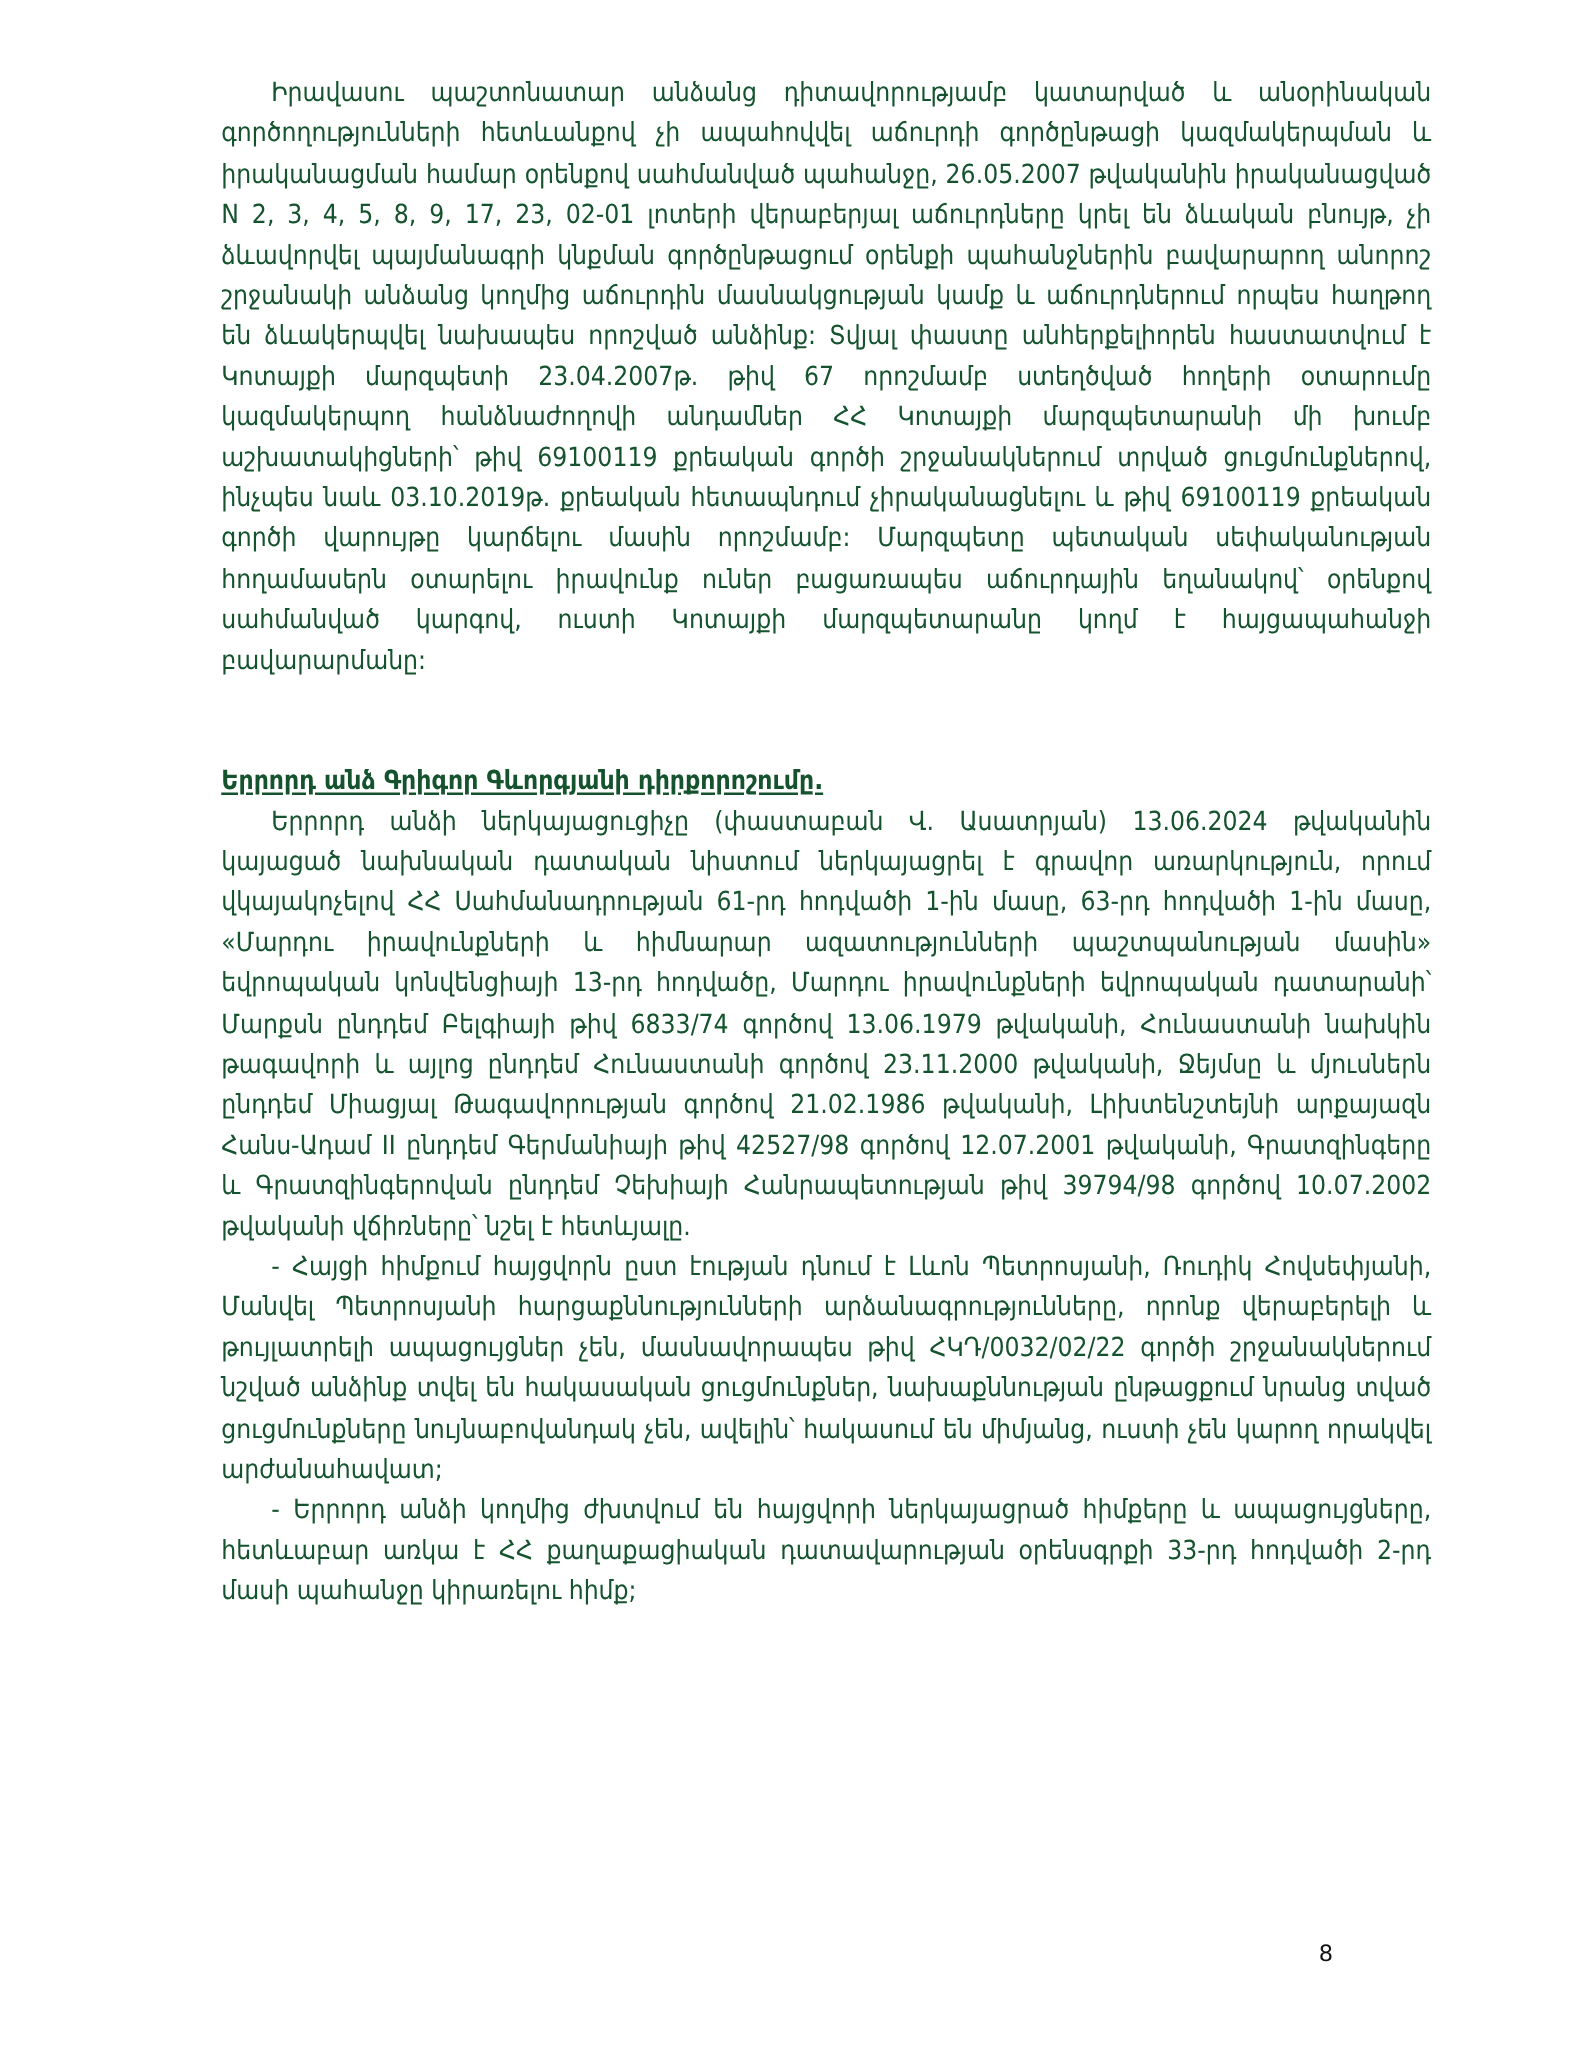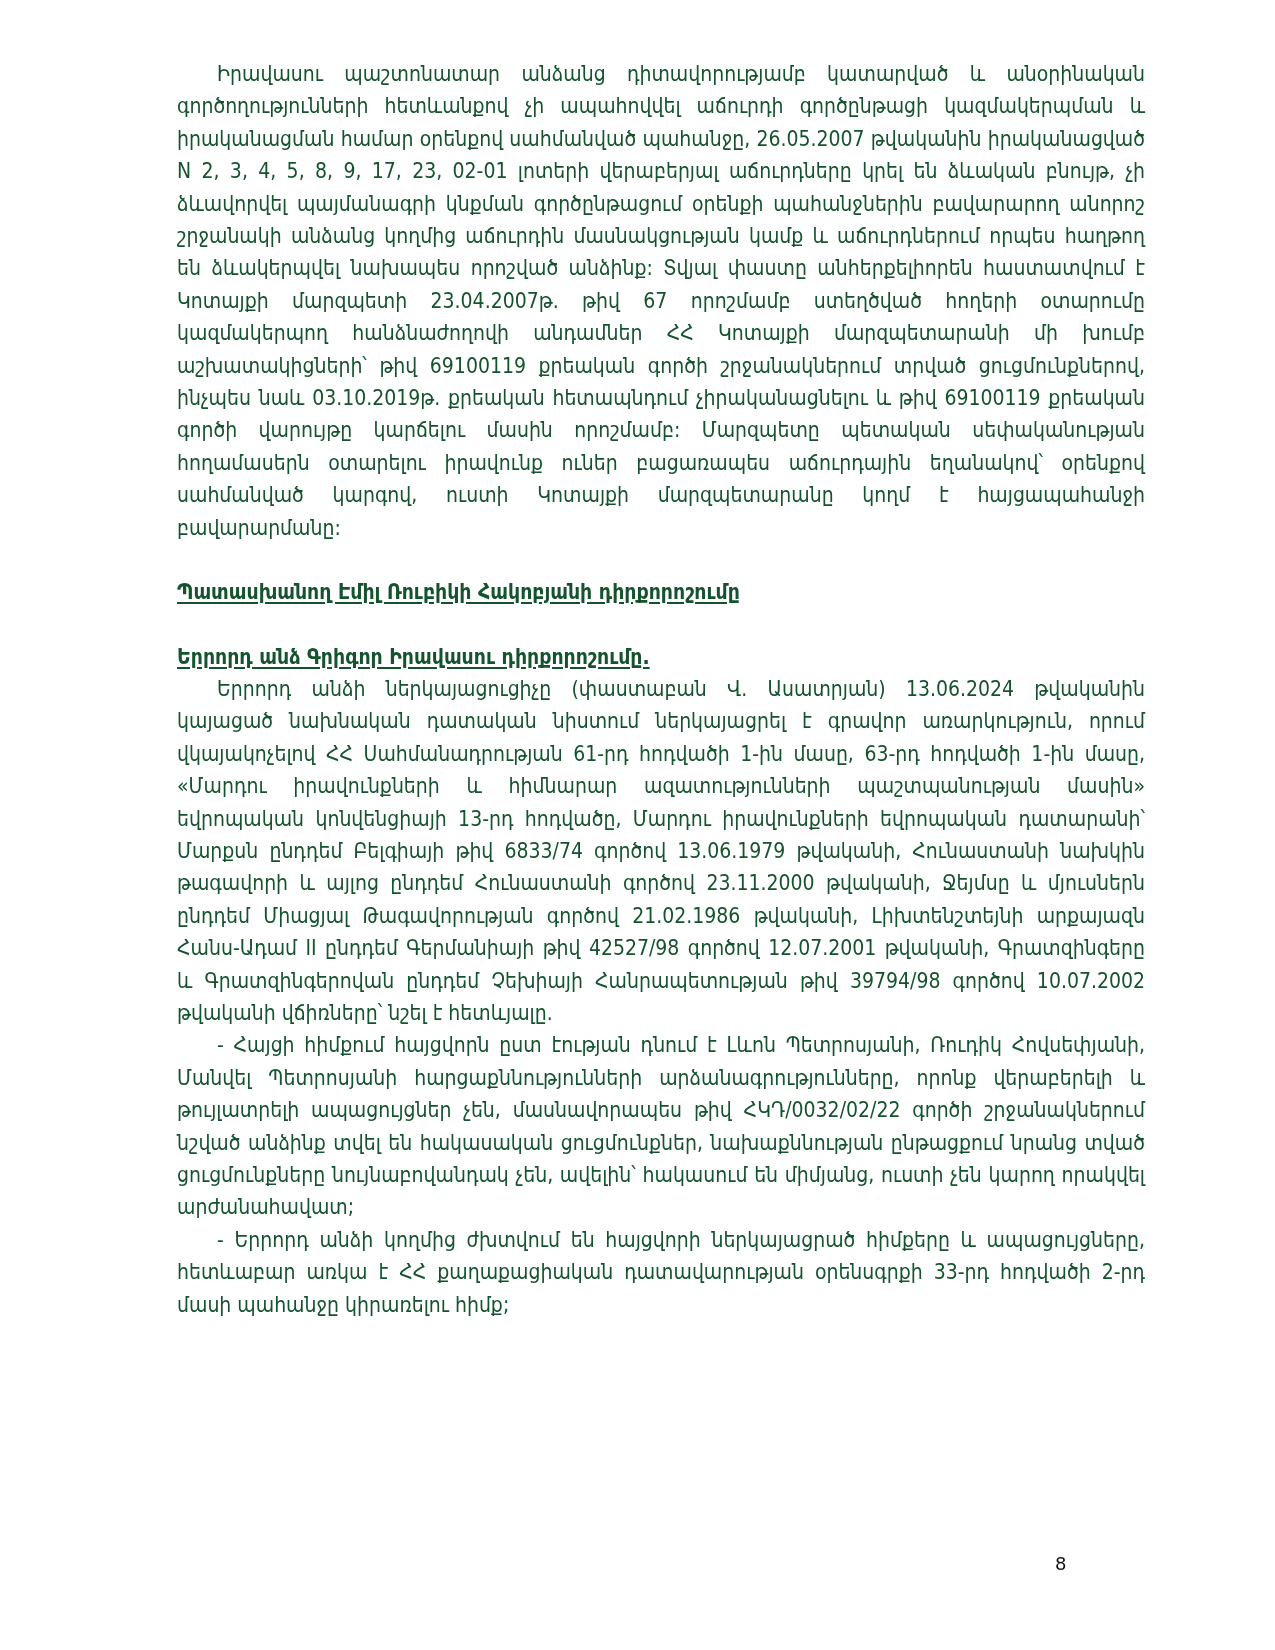--- a/index.html
+++ b/index.html
@@ -23,25 +23,22 @@
   
   .page p.indent40 { text-indent: 40px; }
   .page .heading-wrap { padding-left: 0; }
 </style>
 </head>
 <body>
 
 <div class="page">
   <p class="indent40">Իրավասու պաշտոնատար անձանց դիտավորությամբ կատարված և անօրինական գործողությունների հետևանքով չի ապահովվել աճուրդի գործընթացի կազմակերպման և իրականացման համար օրենքով սահմանված պահանջը, 26.05.2007 թվականին իրականացված N 2, 3, 4, 5, 8, 9, 17, 23, 02-01 լոտերի վերաբերյալ աճուրդները կրել են ձևական բնույթ, չի ձևավորվել պայմանագրի կնքման գործընթացում օրենքի պահանջներին բավարարող անորոշ շրջանակի անձանց կողմից աճուրդին մասնակցության կամք և աճուրդներում որպես հաղթող են ձևակերպվել նախապես որոշված անձինք: Տվյալ փաստը անհերքելիորեն հաստատվում է Կոտայքի մարզպետի 23.04.2007թ. թիվ 67 որոշմամբ ստեղծված հողերի օտարումը կազմակերպող հանձնաժողովի անդամներ ՀՀ Կոտայքի մարզպետարանի մի խումբ աշխատակիցների՝ թիվ 69100119 քրեական գործի շրջանակներում տրված ցուցմունքներով, ինչպես նաև 03.10.2019թ. քրեական հետապնդում չիրականացնելու և թիվ 69100119 քրեական գործի վարույթը կարճելու մասին որոշմամբ: Մարզպետը պետական սեփականության հողամասերն օտարելու իրավունք ուներ բացառապես աճուրդային եղանակով՝ օրենքով սահմանված կարգով, ուստի Կոտայքի մարզպետարանը կողմ է հայցապահանջի բավարարմանը:</p>
   <div class="gap"></div>
-  <div class="heading-wrap" style="padding-left:0;">
-    <p class="heading" style="display:inline;">Պատասխանող Էմիլ Ռուբիկի Հակոբյանի դիրքորոշումը</p>
-  </div>
   <div class="gap"></div>
   <div class="heading-wrap">
-    <p class="heading" style="display:inline;">Երրորդ անձ Գրիգոր Իրավասու դիրքորոշումը.</p>
+    <p class="heading" style="display:inline;">Երրորդ անձ Գրիգոր Գևորգյանի դիրքորոշումը.</p>
   </div>
   <p class="indent40">Երրորդ անձի ներկայացուցիչը (փաստաբան Վ. Ասատրյան) 13.06.2024 թվականին կայացած նախնական դատական նիստում ներկայացրել է գրավոր առարկություն, որում վկայակոչելով ՀՀ Սահմանադրության 61-րդ հոդվածի 1-ին մասը, 63-րդ հոդվածի 1-ին մասը, «Մարդու իրավունքների և հիմնարար ազատությունների պաշտպանության մասին» եվրոպական կոնվենցիայի 13-րդ հոդվածը, Մարդու իրավունքների եվրոպական դատարանի՝ Մարքսն ընդդեմ Բելգիայի թիվ 6833/74 գործով 13.06.1979 թվականի, Հունաստանի նախկին թագավորի և այլոց ընդդեմ Հունաստանի գործով 23.11.2000 թվականի, Ջեյմսը և մյուսներն ընդդեմ Միացյալ Թագավորության գործով 21.02.1986 թվականի, Լիխտենշտեյնի արքայազն Հանս-Ադամ II ընդդեմ Գերմանիայի թիվ 42527/98 գործով 12.07.2001 թվականի, Գրատզինգերը և Գրատզինգերովան ընդդեմ Չեխիայի Հանրապետության թիվ 39794/98 գործով 10.07.2002 թվականի վճիռները՝ նշել է հետևյալը.</p>
   <p class="indent40">- Հայցի հիմքում հայցվորն ըստ էության դնում է Լևոն Պետրոսյանի, Ռուդիկ Հովսեփյանի, Մանվել Պետրոսյանի հարցաքննությունների արձանագրությունները, որոնք վերաբերելի և թույլատրելի ապացույցներ չեն, մասնավորապես թիվ ՀԿԴ/0032/02/22 գործի շրջանակներում նշված անձինք տվել են հակասական ցուցմունքներ, նախաքննության ընթացքում նրանց տված ցուցմունքները նույնաբովանդակ չեն, ավելին՝ հակասում են միմյանց, ուստի չեն կարող որակվել արժանահավատ;</p>
   <p class="indent40">- Երրորդ անձի կողմից ժխտվում են հայցվորի ներկայացրած հիմքերը և ապացույցները, հետևաբար առկա է ՀՀ քաղաքացիական դատավարության օրենսգրքի 33-րդ հոդվածի 2-րդ մասի պահանջը կիրառելու հիմք;</p>
 </div>
 
 <div class="page-number">8</div>
 
 </body></html>

